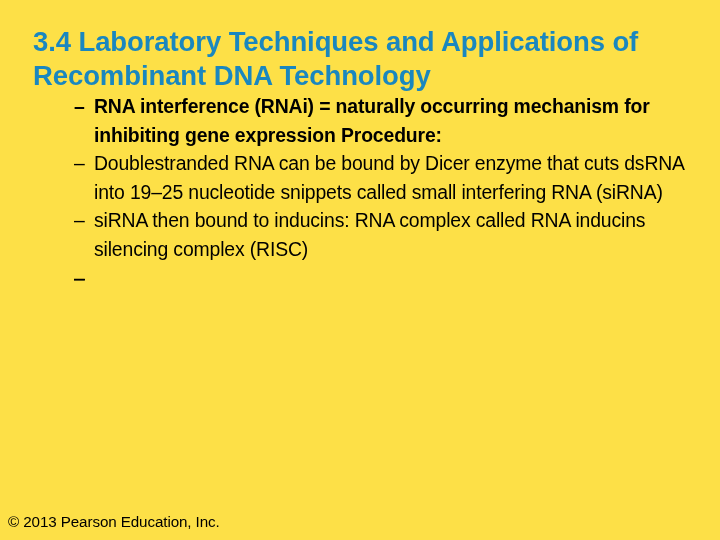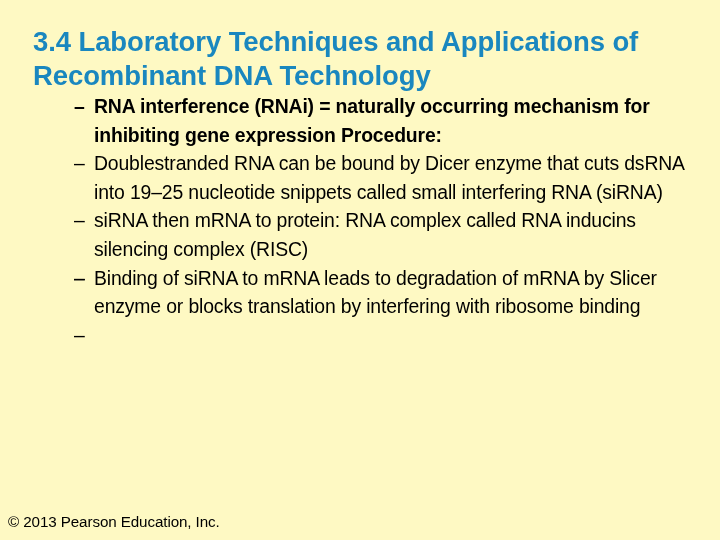--- a/index.html
+++ b/index.html
@@ -12,21 +12,21 @@
     height: 540px;
     font-family: "Liberation Sans", sans-serif;
     color: #000000;
     overflow: hidden;
     position: relative;
   }
   #slide {
     position: relative;
     width: 720px;
     height: 540px;
-    background: #fef9c3;
+    background: #fde047;
     box-sizing: border-box;
   }
 
   
   #slide-title {
     position: absolute;
     left: 33px;
     top: 7px;
     width: 686px;
     color: #1a87bf;
@@ -99,30 +99,29 @@
       <span class="btext">RNA interference (RNAi) = naturally occurring mechanism for inhibiting gene expression Procedure:</span>
     </div>
 
     <div class="bullet">
       <span class="dash">–</span>
       <span class="btext">Doublestranded RNA can be bound by Dicer enzyme that cuts dsRNA into 19–25 nucleotide snippets called small interfering RNA (siRNA)</span>
     </div>
 
     <div class="bullet">
       <span class="dash">–</span>
-      <span class="btext">siRNA then mRNA to protein: RNA complex called RNA inducins silencing complex (RISC)</span>
+      <span class="btext">siRNA then bound to inducins: RNA complex called RNA inducins silencing complex (RISC)</span>
     </div>
 
     <div class="bullet">
       <span class="dash">–</span>
     </div>
 
     <div class="bullet">
       <span class="dash">–</span>
-      <span class="btext">Binding of siRNA to mRNA leads to degradation of mRNA by Slicer enzyme or blocks translation by interfering with ribosome binding</span>
     </div>
 
     <div class="bullet">
       <span class="dash">–</span>
     </div>
 
   </div>
 
   <div id="copyright">© 2013 Pearson Education, Inc.</div>
 

